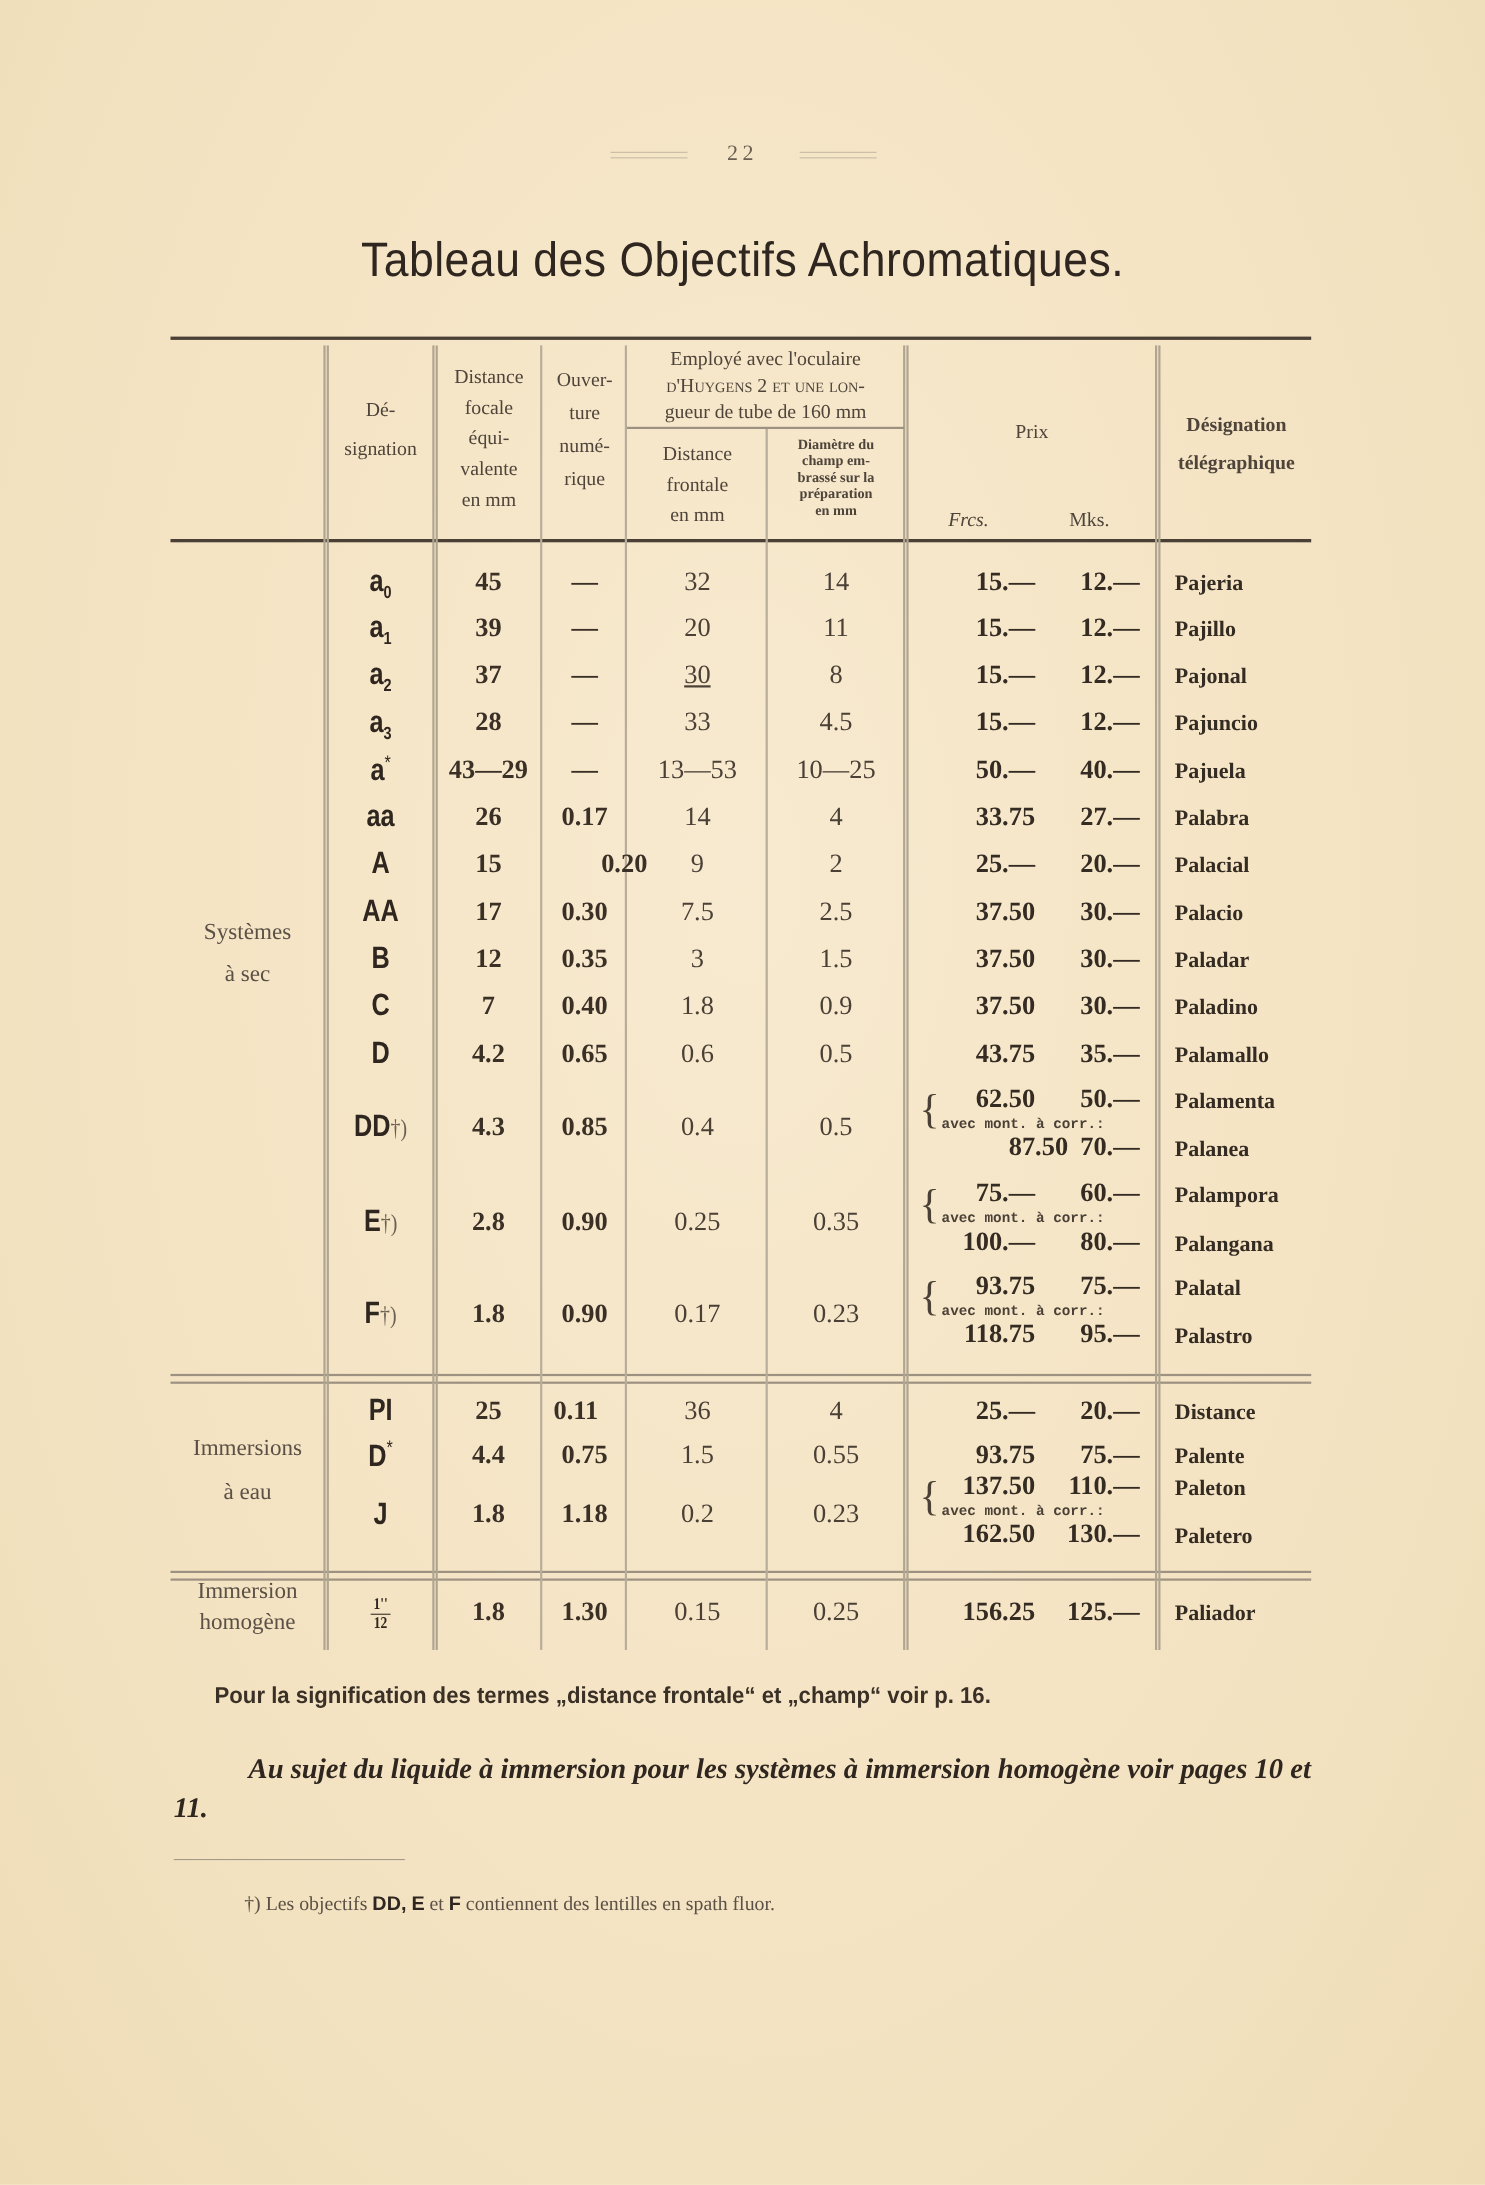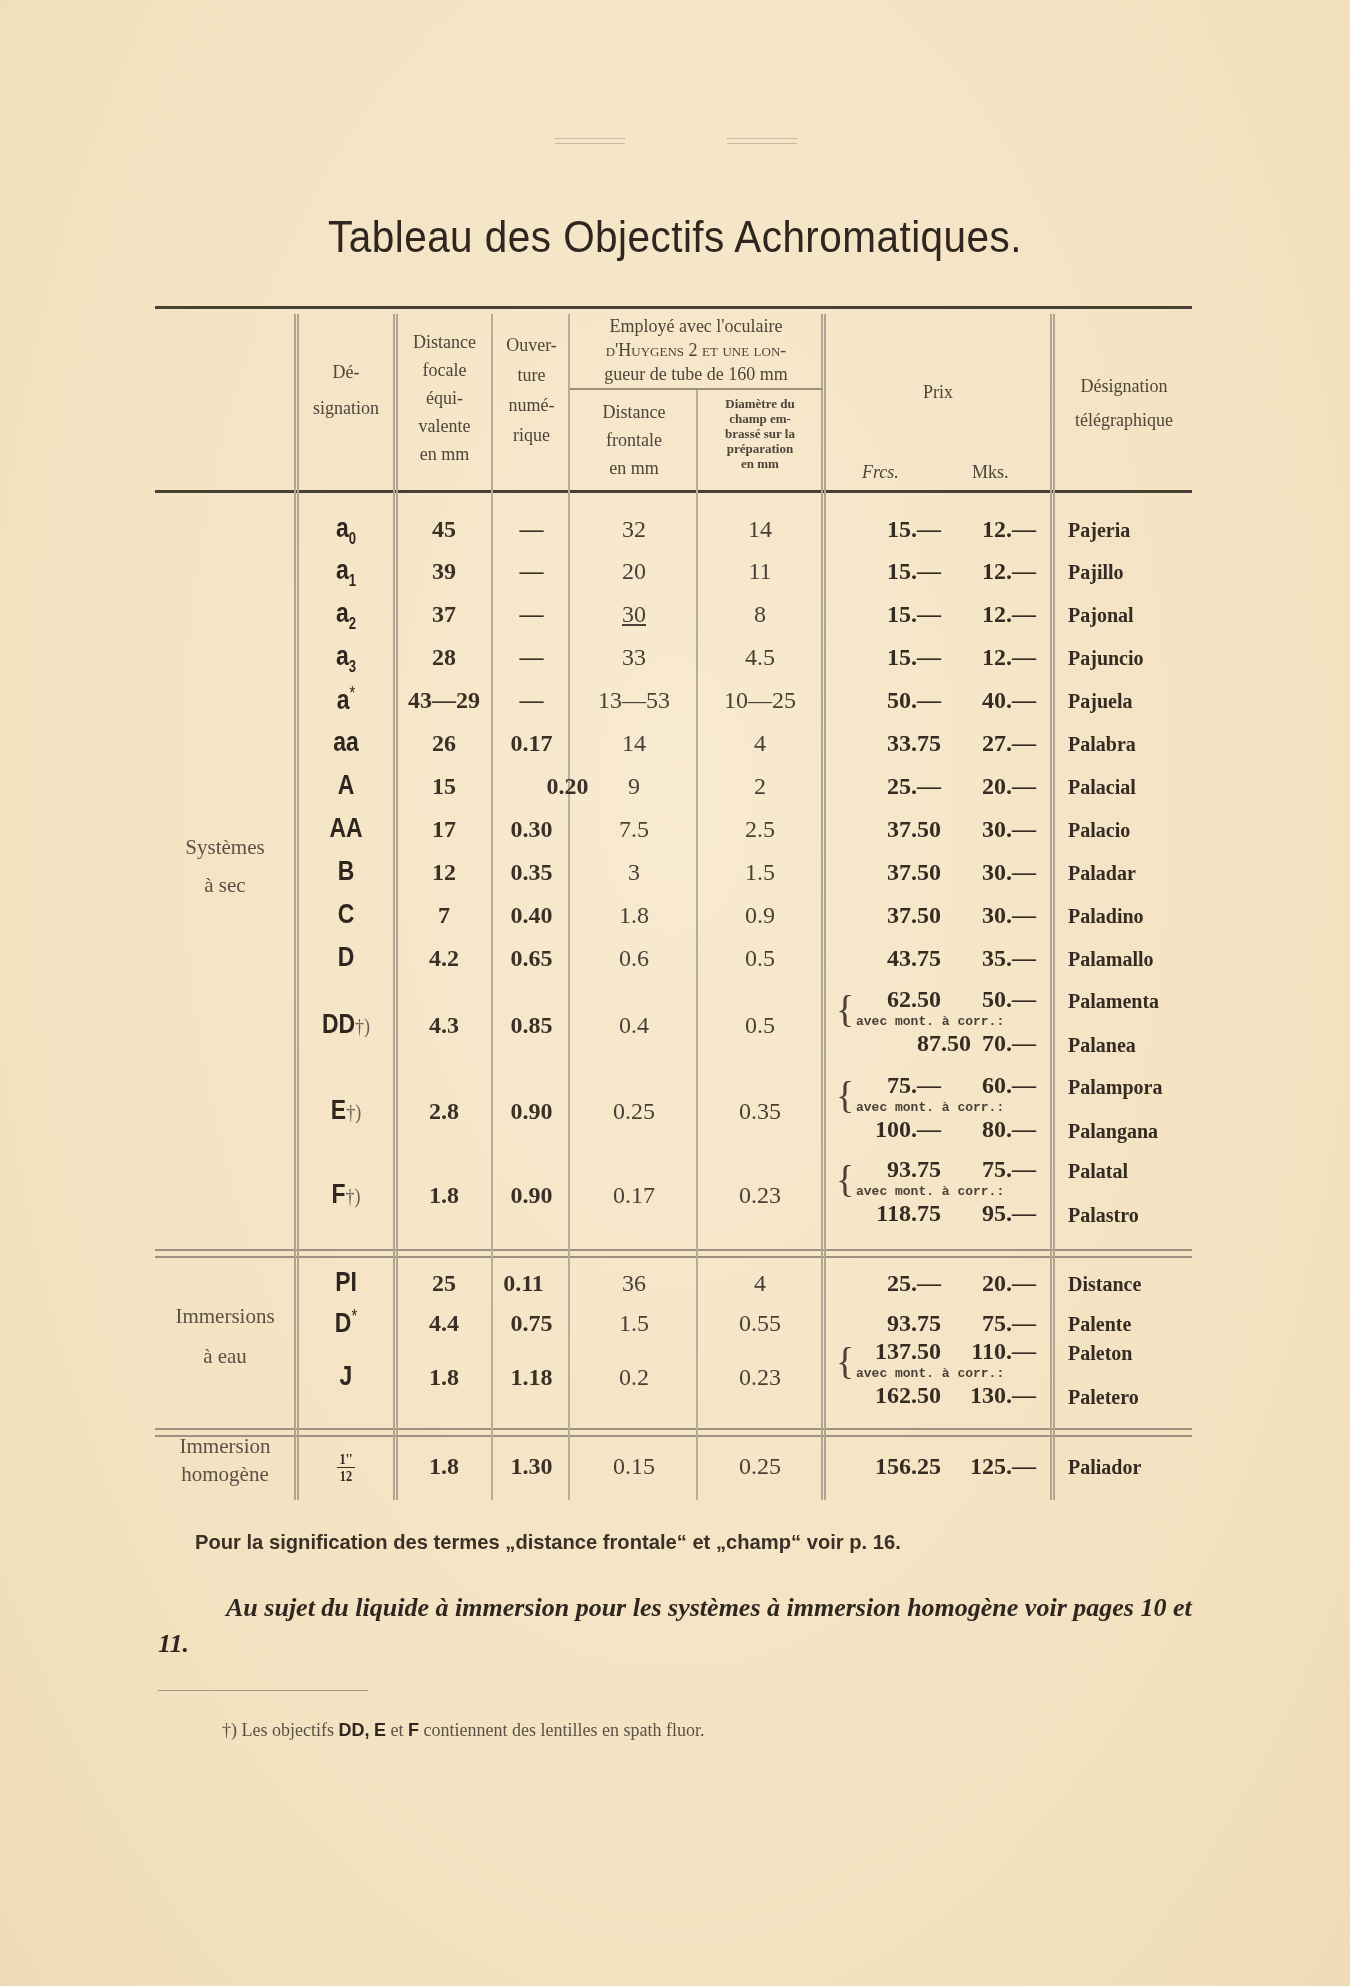--- a/index.html
+++ b/index.html
@@ -34,20 +34,21 @@
   .fn-rule { left:158px; top:1690px; width:210px; height:1px; background:#a59a88; }
   .fn { left:222px; top:1720px; font-size:18px; color:#5a5046; }
   .fn b { font-family:"Liberation Sans", sans-serif; color:#2e261f; }
 </style>
 </head>
 <body>
 
 <div class="page">
 
   <div class="abs pn-rule" style="left:555px;"></div>
+  <div class="abs pn">22</div>
   <div class="abs pn-rule" style="left:727px;"></div>
 
   <div class="abs title">Tableau des Objectifs Achromatiques.</div>
 
   <div>
     <div class="abs hrule" style="top:306px;"></div>
     <div class="abs hrule" style="top:490px;"></div>
     <div class="abs drule" style="top:1249px;"></div>
     <div class="abs drule" style="top:1428px;"></div>
 
@@ -90,21 +91,21 @@
     <div class="abs hdr-sm" style="left:698px; top:396px; width:124px;">
       <div>Diamètre du</div>
       <div>champ em-</div>
       <div>brassé sur la</div>
       <div>préparation</div>
       <div>en mm</div>
     </div>
     <div class="abs hdr" style="left:826px; top:378px; width:224px;">Prix</div>
     <div class="abs hdr" style="left:862px; top:458px;font-style:italic;">Frcs.</div>
     <div class="abs hdr" style="left:972px; top:458px;">Mks.</div>
-    <div class="abs hdr" style="left:1056px; top:372px; width:136px;">
+    <div class="abs hdr" style="left:1056px; top:372px; width:136px;font-weight:bold;">
       <div>Désignation</div>
       <div style="margin-top:6px;">télégraphique</div>
     </div>
 
     <div class="abs grp" style="left:155px; top:828px; width:140px;">
       <div>Systèmes</div>
       <div>à sec</div>
     </div>
     <div class="abs grp" style="left:155px; top:1296px; width:140px; line-height:40px;">
       <div>Immersions</div>

